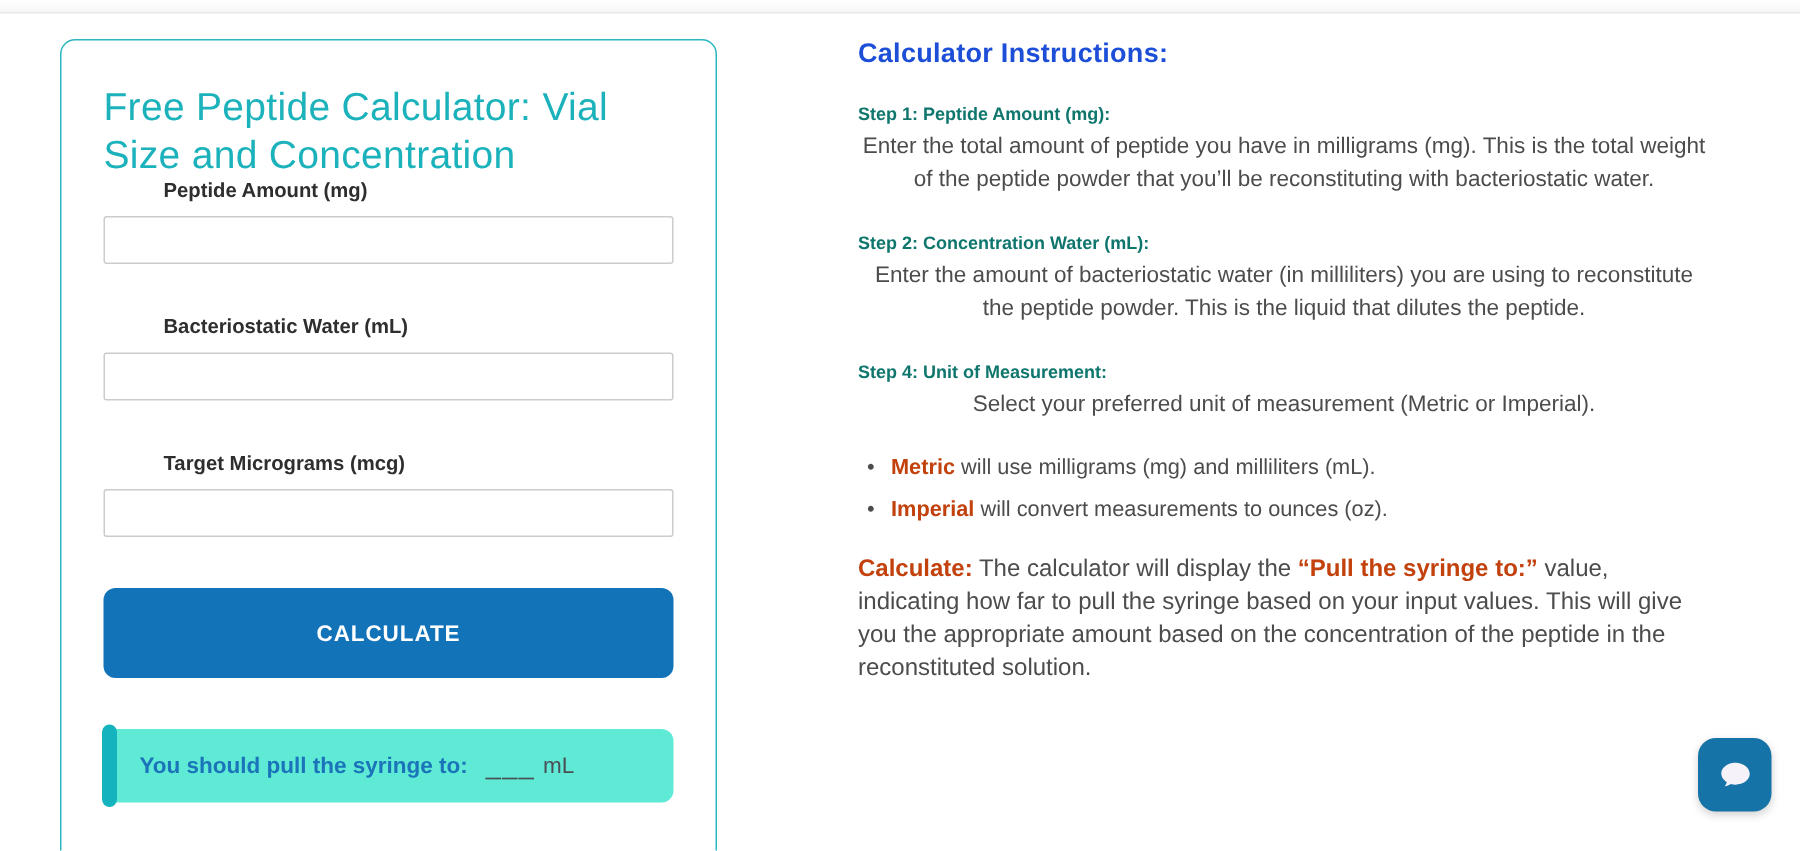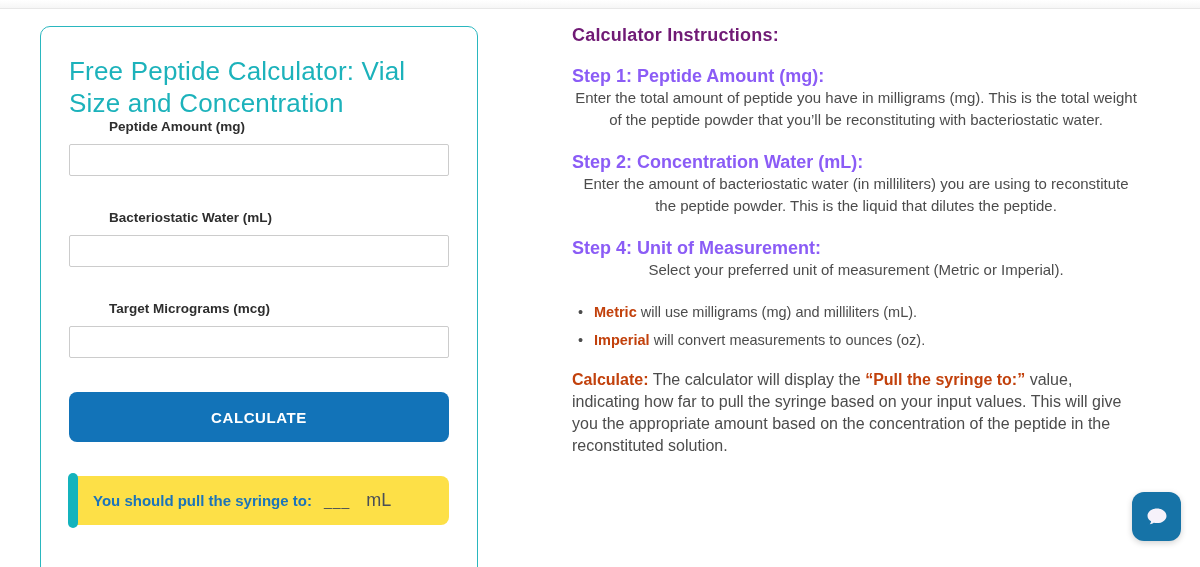--- a/index.html
+++ b/index.html
@@ -17,39 +17,39 @@
                border:1.5px solid #2ab7bf; border-radius:10px; background:#ffffff;
                padding:28px; }
   .calc-title { color:#1cb2bb; font-size:26px; line-height:32px; font-weight:500;
                 letter-spacing:0.2px; max-width:372px; }
   .field-group { margin-bottom:34px; }
   .field-label { display:block; font-size:13.5px; font-weight:bold; color:#2e2e2e;
                  margin-bottom:10px;padding-left:40px; }
   .field-input { display:block; width:100%; height:32px; border:1px solid #cccccc;
                  border-radius:2px; background:#ffffff; font-size:14px; color:#333;
                  padding:0 8px; outline:none; }
-  .calc-button { display:block; width:100%; height:50px; background:#1273b8;
+  .calc-button { display:block; width:100%; height:60px; background:#1273b8;
                  border:none; border-radius:8px; color:#ffffff; font-weight:bold;
                  font-size:15px; letter-spacing:0.6px; cursor:pointer;
                  font-family:"Liberation Sans", sans-serif; margin-top:0; }
-  .result-box { position:relative; margin-top:34px; height:49px; background:#fde047;
+  .result-box { position:relative; margin-top:34px; height:49px; background:#5eead4;
                 border-radius:8px; display:flex; align-items:center;
                 padding-left:24px; }
   .result-accent { position:absolute; left:-1px; top:-3px; bottom:-3px; width:10px;
                    background:#14b3bd; border-radius:7px; }
   .result-label { color:#1b74ba; font-weight:bold; font-size:15px; }
-  .result-blank { color:#4a4f57; font-size:14px; margin-left:12px; letter-spacing:1px; }
-  .result-unit  { color:#4a4f57; font-size:18px; margin-left:16px; }
+  .result-blank { color:#4a4f57; font-size:18px; margin-left:12px; letter-spacing:1px; }
+  .result-unit  { color:#4a4f57; font-size:15px; margin-left:5px; }
 
   
   .instructions { position:absolute; left:572px; top:25px; width:568px; }
-  .instr-heading { color:#701a75; font-size:18px; font-weight:800;
+  .instr-heading { color:#1d4ed8; font-size:18px; font-weight:800;
                    letter-spacing:0.2px; margin-bottom:19px; }
   .step { margin-bottom:20px; }
-  .step-title { font-size:18px; font-weight:bold; color:#8b5cf6; line-height:22px; }
+  .step-title { font-size:12px; font-weight:bold; color:#0f766e; line-height:22px; }
   .step-body  { font-size:15px; color:#4c4c4c; line-height:22px;text-align:center; }
   .bullet-list { list-style:none; margin:20px 0 18px 6px; }
   .bullet-list li { font-size:14.5px; color:#4c4c4c; line-height:22px;
                     margin-bottom:6px; padding-left:16px; position:relative; }
   .bullet-list li .dot { position:absolute; left:0; top:0; color:#4c4c4c; }
   .bullet-list li b, .note b { color:#c2410c; }
   .note { font-size:16px; color:#4c4c4c; line-height:22px; }
 
   
   .chat-fab { position:absolute; right:19px; bottom:26px; width:49px; height:49px;

